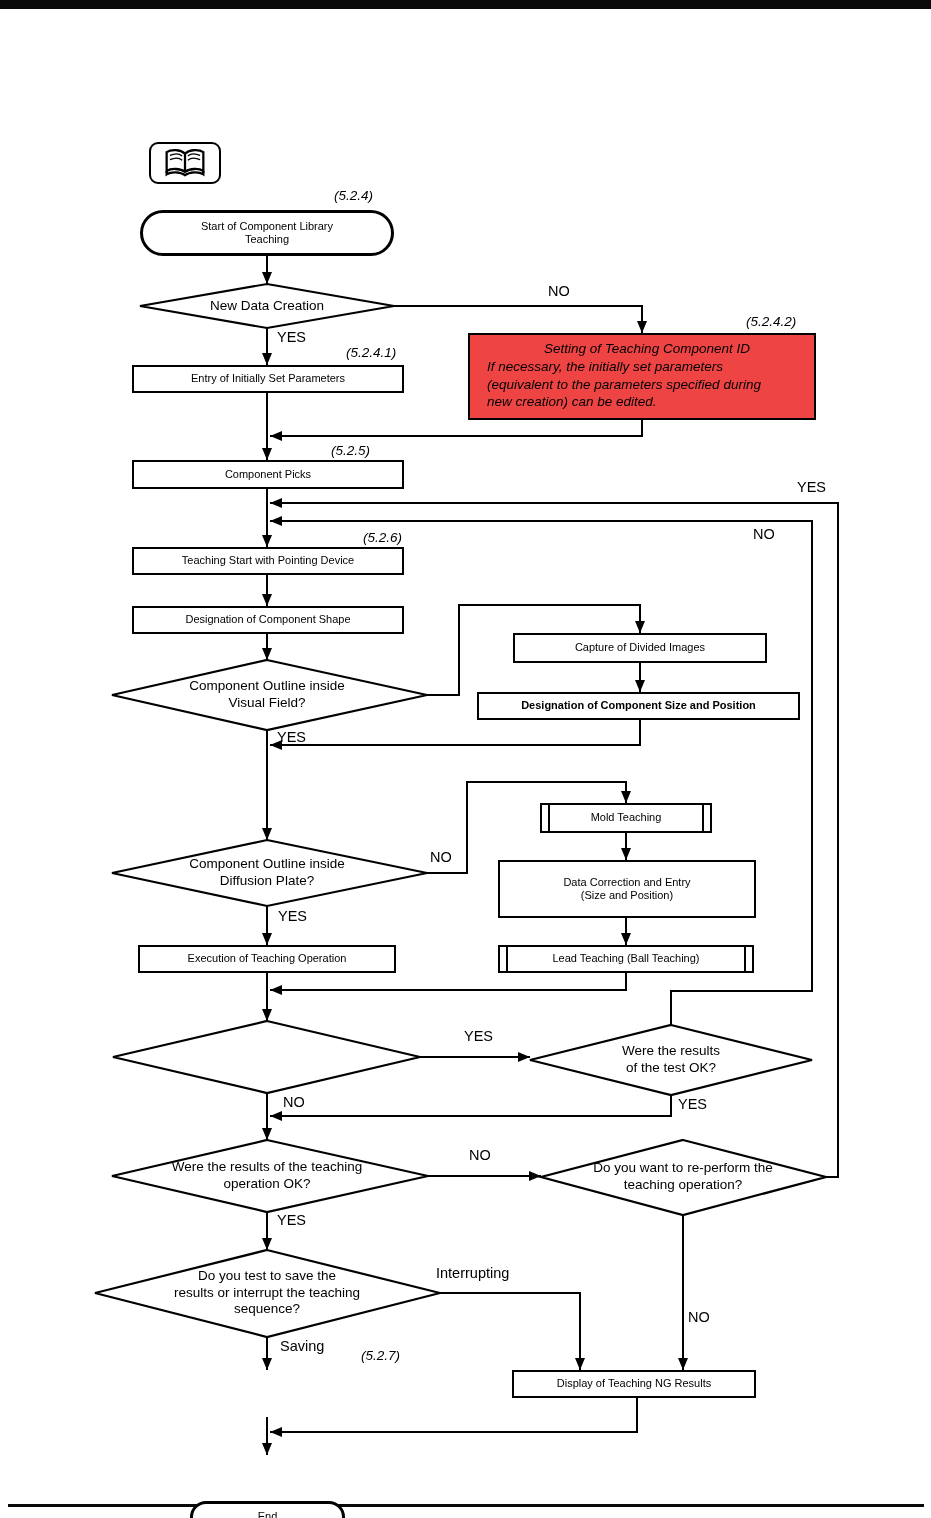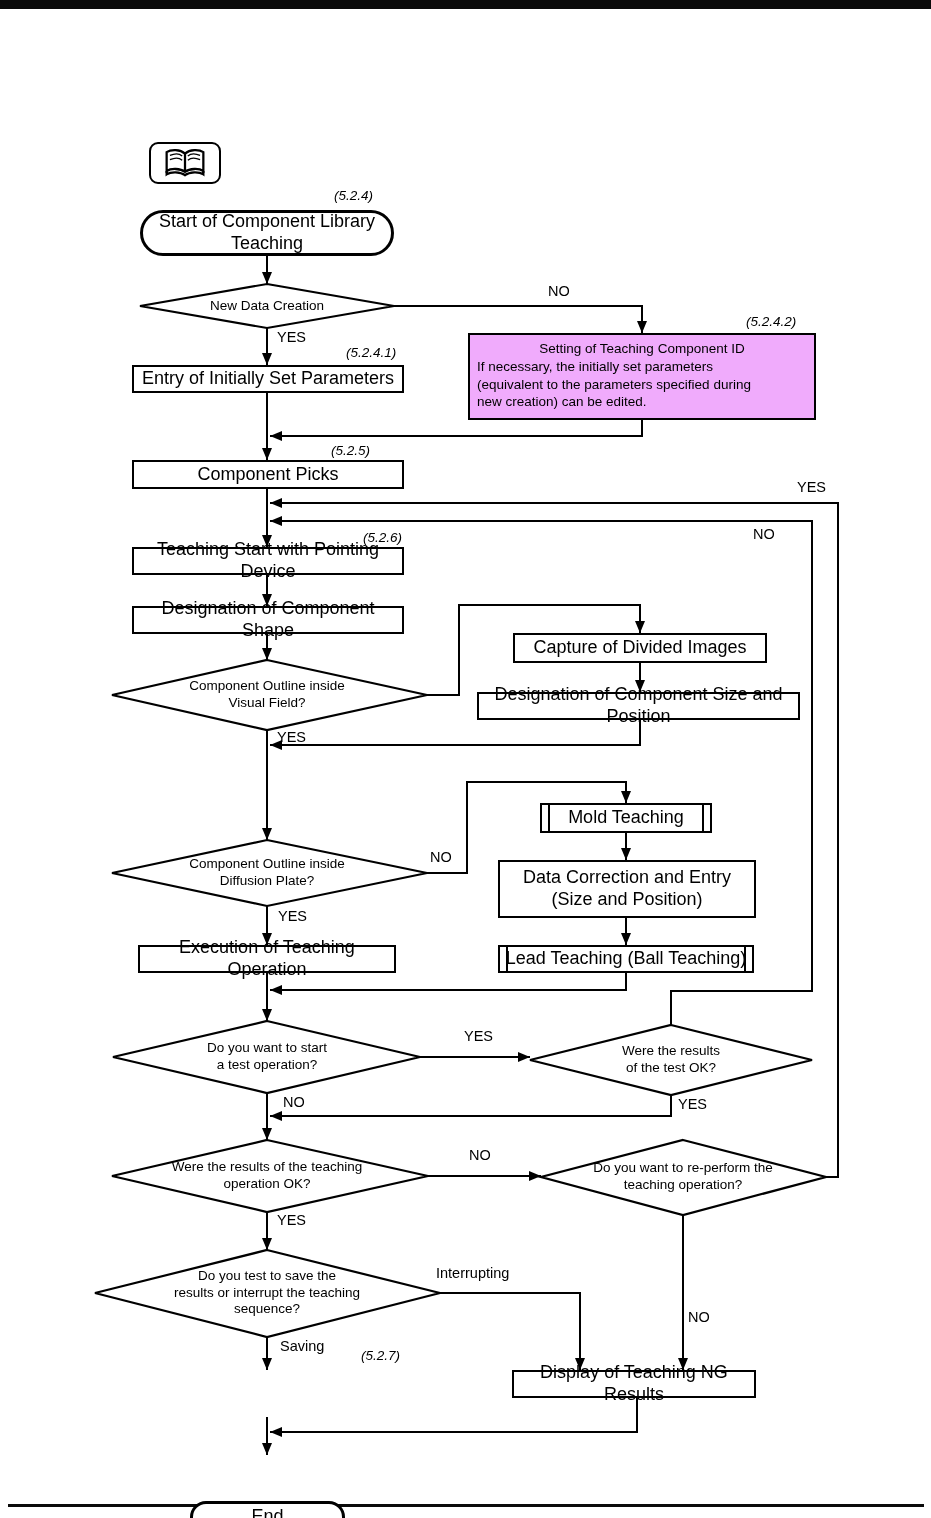--- a/index.html
+++ b/index.html
@@ -2,30 +2,30 @@
 <html><head>
 <meta charset="utf-8">
 <style>
   html,body{margin:0;padding:0;background:#fff;}
   #canvas{position:relative;width:931px;height:1518px;background:#ffffff;
           font-family:"Liberation Sans",sans-serif;color:#000;overflow:hidden;}
   .topbar{position:absolute;left:0;top:0;width:931px;height:9px;background:#0a0a0a;}
   .footrule{position:absolute;left:8px;top:1504px;width:916px;height:3px;background:#0a0a0a;}
   svg.layer{position:absolute;left:0;top:0;}
   .node{position:absolute;display:flex;align-items:center;justify-content:center;
-        text-align:center;background:#fff;border:2px solid #000;font-size:18px;
+        text-align:center;background:#fff;border:2px solid #000;font-size:11px;
         line-height:1.22;white-space:pre-line;box-sizing:border-box;z-index:3;}
   .term{border-radius:23px;border-width:3px;}
   .dtext{position:absolute;display:flex;align-items:center;justify-content:center;
          text-align:center;font-size:13.5px;line-height:1.25;white-space:pre-line;z-index:3;}
   .elabel{position:absolute;font-size:14.5px;z-index:4;}
   .ref{position:absolute;font-size:13.5px;z-index:4;font-style:italic;}
   .pbar{position:absolute;top:0;bottom:0;width:2px;background:#000;}
-  .settingbox{position:absolute;background:#f0abfc;border:2px solid #000;box-sizing:border-box;
-              z-index:3;padding:5px 7px 0 7px;}
+  .settingbox{position:absolute;background:#ef4444;border:2px solid #000;box-sizing:border-box;
+              z-index:3;padding:5px 7px 0 17px;font-style:italic;}
   .setting-title{text-align:center;font-size:13.5px;line-height:1.32;}
   .setting-body{text-align:left;font-size:13.5px;line-height:1.32;white-space:pre-line;}
   .bookbtn{position:absolute;left:149px;top:142px;width:72px;height:42px;border:2px solid #000;
            border-radius:9px;box-sizing:border-box;display:flex;align-items:center;
            justify-content:center;background:#fff;z-index:3;}
 </style>
 </head>
 <body>
 
 <div id="canvas">
@@ -124,21 +124,21 @@
     <div class="setting-body">If necessary, the initially set parameters
 (equivalent to the parameters specified during
 new creation) can be edited.</div>
   </div>
 
   <div class="node" style="left:132px;top:365px;width:272px;height:28px;">Entry of Initially Set Parameters</div>
   <div class="node" style="left:132px;top:460px;width:272px;height:29px;">Component Picks</div>
   <div class="node" style="left:132px;top:547px;width:272px;height:28px;">Teaching Start with Pointing Device</div>
   <div class="node" style="left:132px;top:606px;width:272px;height:28px;">Designation of Component Shape</div>
   <div class="node" style="left:513px;top:633px;width:254px;height:30px;">Capture of Divided Images</div>
-  <div class="node" style="left:477px;top:692px;width:323px;height:28px;">Designation of Component Size and Position</div>
+  <div class="node" style="left:477px;top:692px;width:323px;height:28px;font-weight:bold;">Designation of Component Size and Position</div>
 
   <div class="node" style="left:540px;top:803px;width:172px;height:30px;">
     <i class="pbar" style="left:6px;"></i>
     <i class="pbar" style="right:6px;"></i>
     <span>Mold Teaching</span>
   </div>
 
   <div class="node" style="left:498px;top:860px;width:258px;height:58px;">Data Correction and Entry
 (Size and Position)</div>
   <div class="node" style="left:138px;top:945px;width:258px;height:28px;">Execution of Teaching Operation</div>
@@ -149,22 +149,20 @@
     <span>Lead Teaching (Ball Teaching)</span>
   </div>
 
   <div class="node" style="left:512px;top:1370px;width:244px;height:28px;">Display of Teaching NG Results</div>
 
   <div class="dtext" style="left:157px;top:287px;width:220px;height:38px;">New Data Creation</div>
   <div class="dtext" style="left:142px;top:664px;width:250px;height:62px;">Component Outline inside
 Visual Field?</div>
   <div class="dtext" style="left:142px;top:844px;width:250px;height:58px;">Component Outline inside
 Diffusion Plate?</div>
-  <div class="dtext" style="left:157px;top:1026px;width:220px;height:62px;">Do you want to start
-a test operation?</div>
   <div class="dtext" style="left:571px;top:1031px;width:200px;height:58px;">Were the results
 of the test OK?</div>
   <div class="dtext" style="left:137px;top:1145px;width:260px;height:62px;">Were the results of the teaching
 operation OK?</div>
   <div class="dtext" style="left:553px;top:1146px;width:260px;height:62px;">Do you want to re-perform the
 teaching operation?</div>
   <div class="dtext" style="left:137px;top:1254px;width:260px;height:78px;">Do you test to save the
 results or interrupt the teaching
 sequence?</div>
 

